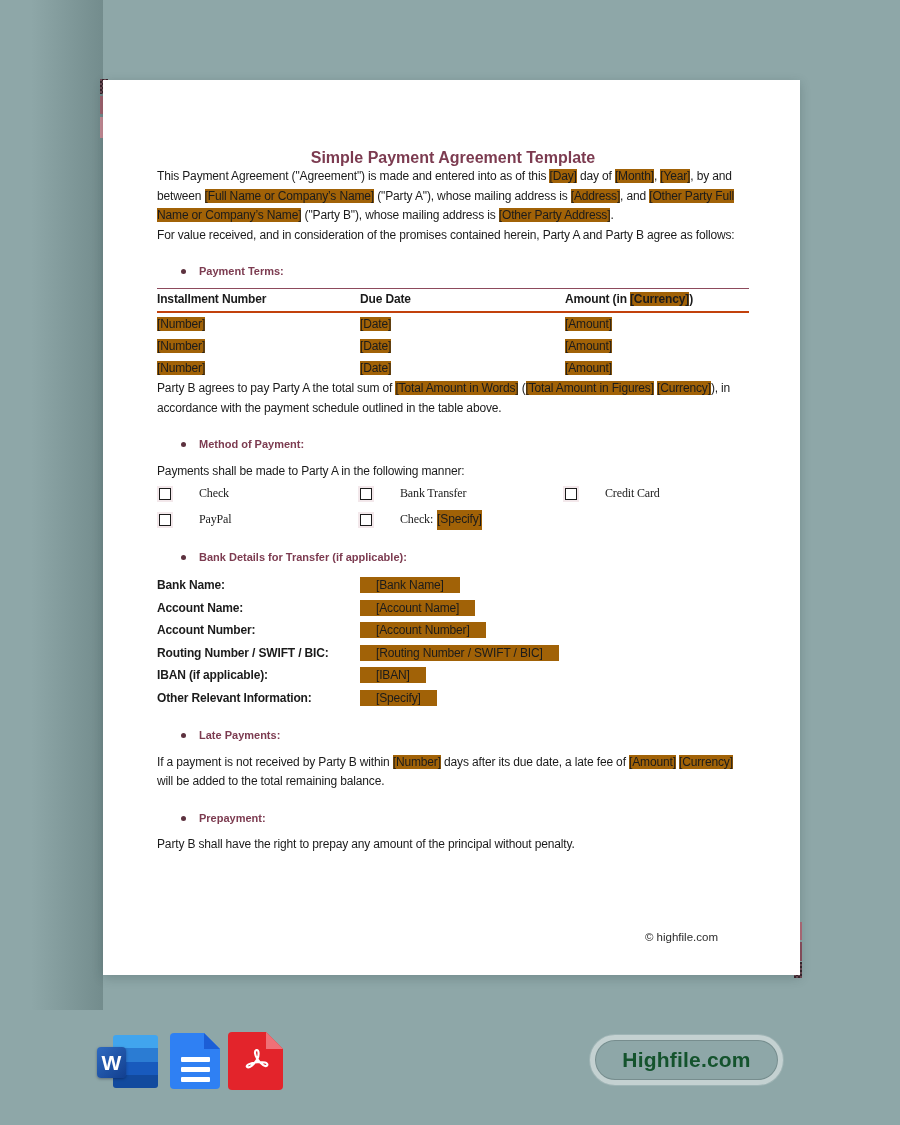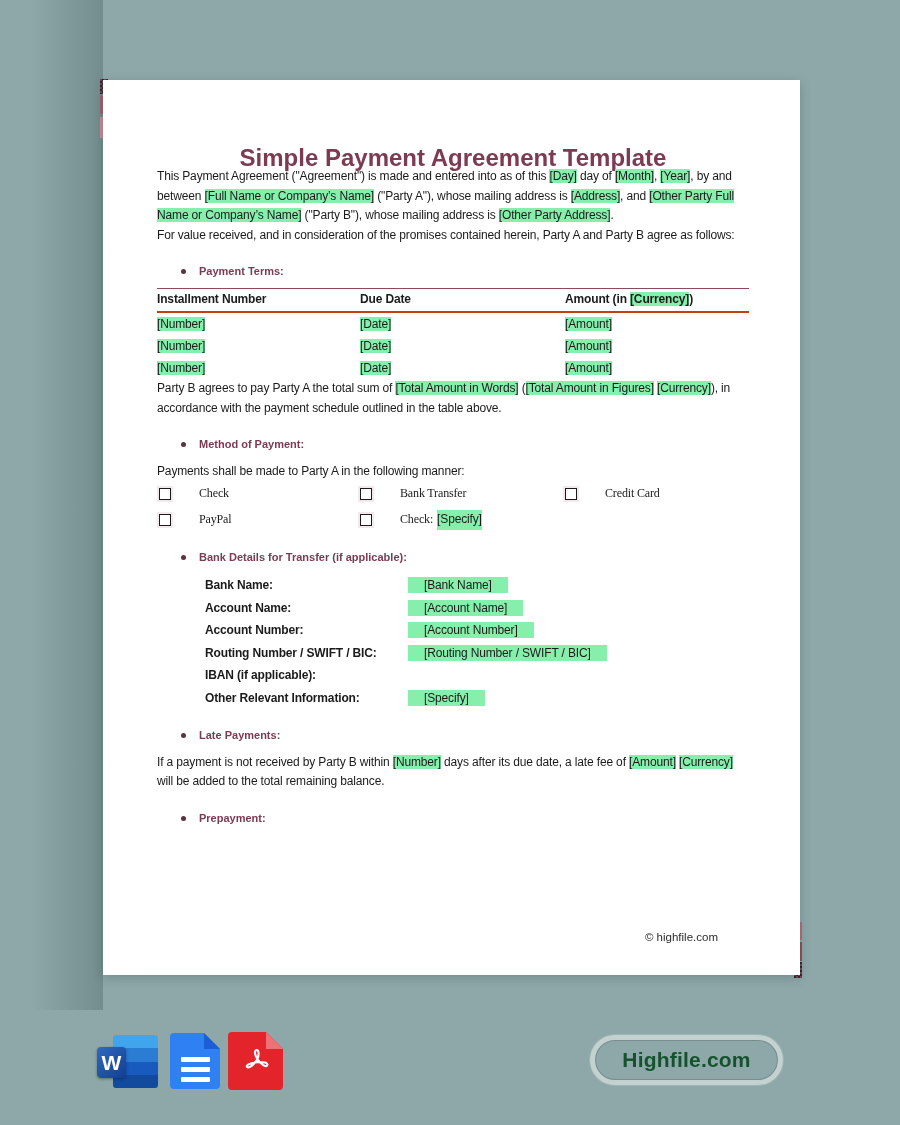--- a/index.html
+++ b/index.html
@@ -15,26 +15,26 @@
   }
   
   .page {
     position:absolute; left:103px; top:80px; width:697px; height:895px;
     background:#ffffff;
     box-shadow:0 3px 10px rgba(25,45,45,0.22);
   }
   .content { padding:48px 51px 0 54px; font-size:12px; letter-spacing:-0.15px; line-height:19.4px; }
   .doc-title {
     margin:0; padding-top:20px; text-align:center;
-    font-size:24px; font-weight:bold; color:#7c3b50; letter-spacing:0;
+    font-size:16px; font-weight:bold; color:#7c3b50; letter-spacing:0;
   }
   p.body-par { margin:0; }
   .p1 { margin-top:39px; }
   .p2 { margin-top:2px; }
-  .hl { background:#86efac; }
+  .hl { background:#a16207; }
   .heading {
     position:relative; margin:17px 0 7px; padding-left:42px;
     font-size:11px; font-weight:bold; color:#7c3b50; letter-spacing:0;
   }
   .heading .bullet {
     position:absolute; left:24px; top:7px; width:5px; height:5px;
     border-radius:50%; background:#5d323f;
   }
   
   .tbl { margin-top:6px; border-top:1px solid #8d4a5c; }
@@ -46,21 +46,21 @@
   
   .lead { margin:0 0 6px 0; }
   .opts { display:grid; grid-template-columns:201px 205px 1fr; row-gap:4px; margin-top:2px; }
   .opt { height:22px; display:flex; align-items:center; }
   .cbwrap { background:#f3e8eb; padding:2px 2px; line-height:0; display:inline-block; }
   .cbbox { display:inline-block; width:10px; height:10px; border:1.6px solid #1b1b1b; background:#fff; }
   .opt-label { margin-left:26px;font-family:Liberation Serif, serif; }
   .opt .hl { margin-left:4px; }
   
   .bank { margin-top:4px; }
-  .bank-row { display:grid; grid-template-columns:203px 1fr; line-height:22.5px;margin-left:48px; }
+  .bank-row { display:grid; grid-template-columns:203px 1fr; line-height:22.5px; }
   .bank-label { font-weight:bold; }
   .bank-value .hl { padding:1px 16px; }
   
   .doc-footer {
     position:absolute; right:82px; bottom:32px;
     font-size:11.5px; color:#2c2c2c; letter-spacing:0;
   }
   
   .tab { position:absolute; width:8px; }
   .tab.checker {
@@ -221,37 +221,39 @@
         <div class="bank-row">
           <span class="bank-label">Account Number:</span>
           <span class="bank-value"><span class="hl">[Account Number]</span></span>
         </div>
         <div class="bank-row">
           <span class="bank-label">Routing Number / SWIFT / BIC:</span>
           <span class="bank-value"><span class="hl">[Routing Number / SWIFT / BIC]</span></span>
         </div>
         <div class="bank-row">
           <span class="bank-label">IBAN (if applicable):</span>
+          <span class="bank-value"><span class="hl">[IBAN]</span></span>
         </div>
         <div class="bank-row">
           <span class="bank-label">Other Relevant Information:</span>
           <span class="bank-value"><span class="hl">[Specify]</span></span>
         </div>
       </div>
 
       <div class="heading">
         <span class="bullet"></span>
         <span>Late Payments:</span>
       </div>
       <p class="body-par"><span>If a payment is not received by Party B within </span><span class="hl">[Number]</span><span> days after its due date, a late fee of </span><span class="hl">[Amount]</span><span> </span><span class="hl">[Currency]</span><span> will be added to the total remaining balance.</span></p>
 
       <div class="heading">
         <span class="bullet"></span>
         <span>Prepayment:</span>
       </div>
+      <p class="body-par">Party B shall have the right to prepay any amount of the principal without penalty.</p>
     </div>
 
     <div class="doc-footer">© highfile.com</div>
   </div>
 
   <div class="icon-word">
     <div class="w-doc">
       <div class="band1"></div>
         <div class="band2"></div>
         <div class="band3"></div>

